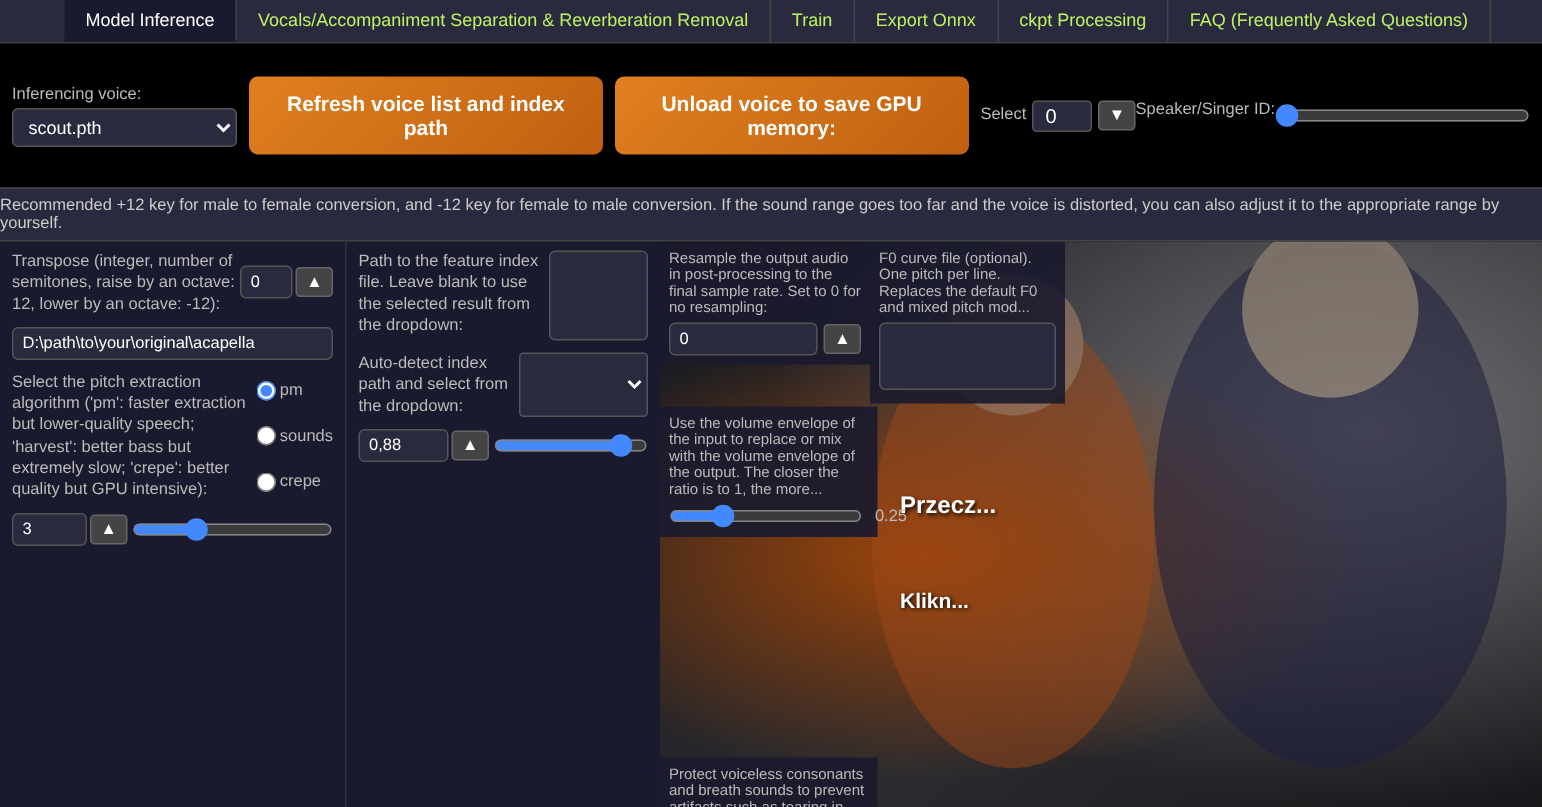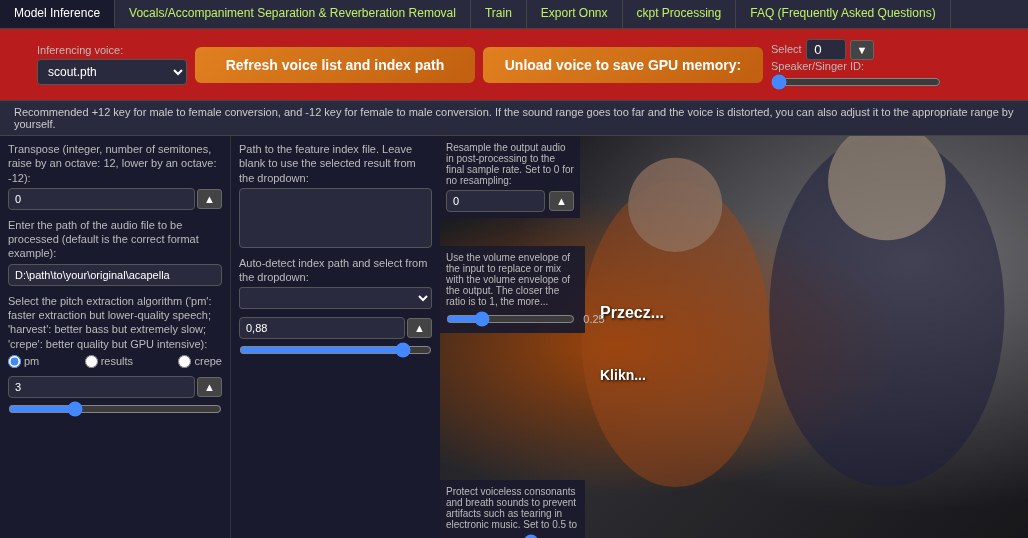--- a/index.html
+++ b/index.html
@@ -11,43 +11,43 @@
       height: 538px;
       overflow: hidden;
       font-size: 12px;
     }
 
     
     .tab-bar {
       display: flex;
       background: #2a2a3e;
       border-bottom: 1px solid #444;
+      padding-left: 43px;
     }
     .tab {
       padding: 6px 14px;
       cursor: pointer;
       color: #bef264;
       border-right: 1px solid #444;
       white-space: nowrap;
       font-size: 12px;
     }
     .tab.active {
       background: #1a1a2e;
       color: #fff;
       border-bottom: 2px solid #1a1a2e;
     }
 
     
     .top-controls {
       display: flex;
       align-items: center;
-      padding: 10px 8px;
-      background: #b91c1c;
+      padding: 22px 8px;
+      background: #000000;
       gap: 8px;
-      justify-content: center;
     }
     .voice-select-group {
       display: flex;
       flex-direction: column;
       min-width: 150px;
     }
     .voice-select-group label {
       font-size: 11px;
       color: #bbb;
       margin-bottom: 3px;
@@ -70,21 +70,21 @@
       cursor: pointer;
       font-size: 14px;
       font-weight: bold;
       flex: 1;
       max-width: 280px;
       text-align: center;
     }
 
     .speaker-group {
       display: flex;
-      flex-direction: column;
+      flex-direction: row;
       min-width: 220px;
     }
     .speaker-group label {
       font-size: 11px;
       color: #bbb;
       margin-bottom: 2px;
     }
     .speaker-row {
       display: flex;
       align-items: center;
@@ -100,21 +100,21 @@
       border: 1px solid #555;
       padding: 2px 4px;
       width: 40px;
       border-radius: 3px;
       text-align: center;
     }
 
     
     .info-bar {
       background: #2a2a3e;
-      padding: 5px 14px;
+      padding: 5px 0;
       font-size: 11px;
       color: #ccc;
       border-top: 1px solid #444;
       border-bottom: 1px solid #444;
     }
 
     
     .main-content {
       display: flex;
       height: calc(538px - 32px - 60px - 26px);
@@ -130,21 +130,21 @@
       display: flex;
       flex-direction: column;
       gap: 8px;
       background: #1a1a2e;
       overflow-y: auto;
       z-index: 10;
     }
 
     .field-group {
       display: flex;
-      flex-direction: column;
+      flex-direction: row;
       gap: 3px;
     }
     .field-group label {
       font-size: 11px;
       color: #bbb;
       line-height: 1.3;
     }
     .text-input {
       background: #2a2a3e;
       color: #fff;
@@ -387,34 +387,33 @@
 
     <div class="field-group">
       <label>Transpose (integer, number of semitones, raise by an octave: 12, lower by an octave: -12):</label>
       <div class="input-with-btn">
         <input type="number" class="text-input" value="0" style="">
         <button class="small-btn">▲</button>
       </div>
     </div>
 
     <div class="field-group">
-      <label>Enter the path of the audio file to be processed (default is the correct format example):</label>
       <input type="text" class="text-input" value="D:\path\to\your\original\acapella" style="">
     </div>
 
     <div class="field-group">
       <label>Select the pitch extraction algorithm ('pm': faster extraction but lower-quality speech; 'harvest': better bass but extremely slow; 'crepe': better quality but GPU intensive):</label>
       <div class="radio-group">
         <label class="radio-item">
           <input type="radio" name="pitch" value="pm" checked="" style="">
           <span>pm</span>
         </label>
         <label class="radio-item">
           <input type="radio" name="pitch" value="harvest" style="">
-          <span>results</span>
+          <span>sounds</span>
         </label>
         <label class="radio-item">
           <input type="radio" name="pitch" value="crepe" style="">
           <span>crepe</span>
         </label>
       </div>
     </div>
 
     <div class="field-group">
       <div class="input-with-btn">
@@ -473,20 +472,24 @@
     </div>
 
     <div class="resample-section">
       <label>Resample the output audio in post-processing to the final sample rate. Set to 0 for no resampling:</label>
       <div class="input-number-row" style="margin-top:4px;">
         <input type="number" class="text-input" value="0" style="width: 50px;">
         <button class="small-btn">▲</button>
       </div>
     </div>
 
+    <div class="f0-section">
+      <label>F0 curve file (optional). One pitch per line. Replaces the default F0 and mixed pitch mod...</label>
+      <textarea class="text-area" style="height: 45px; margin-top: 4px;"></textarea>
+    </div>
 
     <div class="pl-text-1">Przecz...</div>
     <div class="pl-text-2">Klikn...</div>
 
     <div class="volume-section">
       <label>Use the volume envelope of the input to replace or mix with the volume envelope of the output. The closer the ratio is to 1, the more...</label>
       <div class="range-with-val" style="margin-top:4px;">
         <input type="range" min="0" max="1" step="0.01" value="0.25" style="flex: 1 1 0%; accent-color: rgb(68, 136, 255);">
         <span class="range-val">0.25</span>
       </div>

